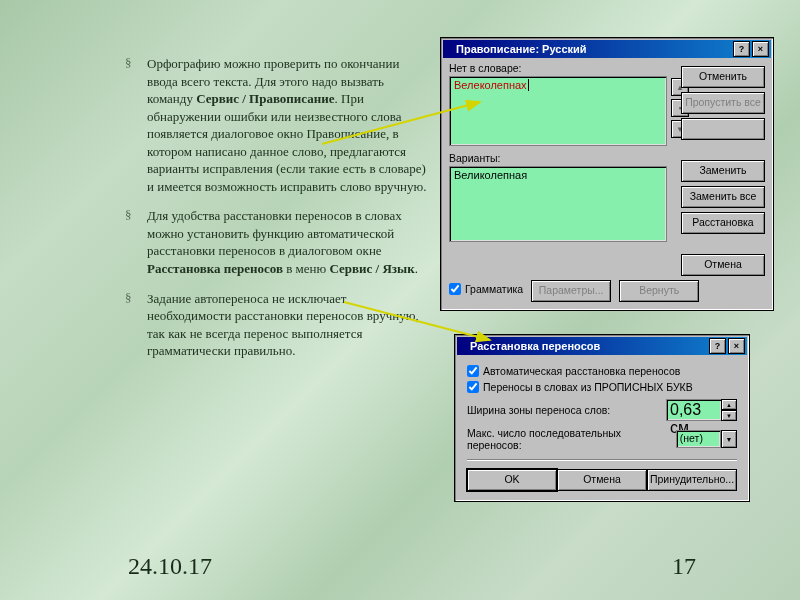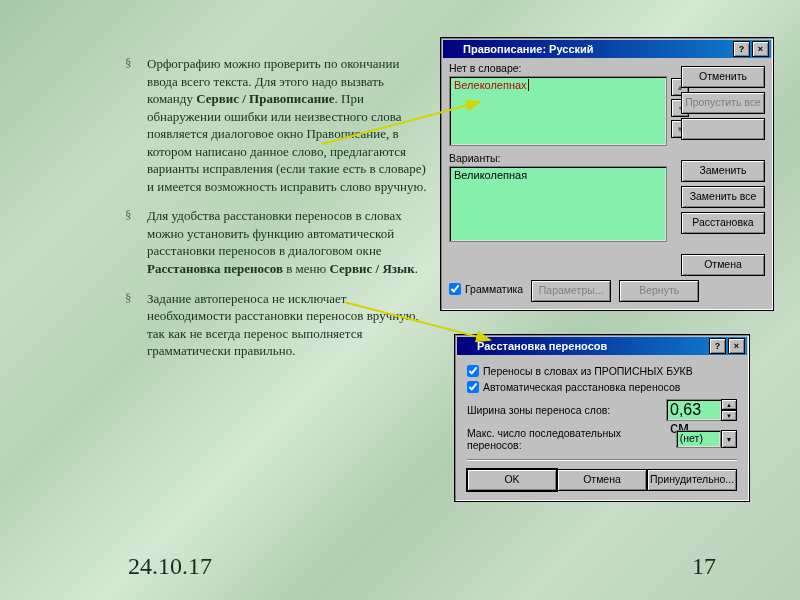--- a/index.html
+++ b/index.html
@@ -11,28 +11,28 @@
   }
   .content-area{
     position:absolute;left:125px;top:55px;width:305px;
     font-size:13px;line-height:1.35;color:#203320;
   }
   .bullet{display:flex;margin-bottom:12px;}
   .bullet-mark{width:22px;flex:none;font-size:13px;color:#5a6a5a;line-height:1.2;}
   .bullet-text{}
   .bullet-text b{font-weight:bold;}
   .footer-date{position:absolute;left:128px;bottom:20px;font-size:24px;color:#1a2a1a;}
-  .footer-page{position:absolute;right:84px;bottom:20px;font-size:24px;color:#1a2a1a;}
+  .footer-page{position:absolute;right:104px;bottom:20px;font-size:24px;color:#1a2a1a;}
 
   
   .dlg{position:absolute;background:#c0c0c0;border:1px solid #000;
        box-shadow:1px 1px 0 #808080 inset,-1px -1px 0 #fff inset;padding:2px;
        font-family:"Tahoma","MS Sans Serif",Arial,sans-serif;font-size:10.5px;}
   .titlebar{background:linear-gradient(to right,#000080,#1084d0);color:#fff;
-            font-weight:bold;display:flex;align-items:center;height:18px;padding:0 2px 0 20px;}
+            font-weight:bold;display:flex;align-items:center;height:18px;padding:0 2px 0 13px;}
   .titlebar .title-text{flex:1;font-size:11px;}
   .titlebar-btn{width:15px;height:14px;background:#c0c0c0;border:1px solid #000;
                 box-shadow:1px 1px 0 #fff inset,-1px -1px 0 #808080 inset;
                 margin-left:2px;display:flex;align-items:center;justify-content:center;
                 font-family:Arial;font-size:9px;font-weight:bold;color:#000;cursor:default;}
   .dlg-body{padding:16px;}
   .lbl{font-size:10.5px;color:#000;}
   .sunken{background:#86efac;border:1px solid #808080;
           box-shadow:1px 1px 0 #000 inset,-1px -1px 0 #dfdfdf inset;}
   .btn95{background:#c0c0c0;border:1px solid #000;
@@ -152,25 +152,25 @@
 
 <div class="dlg" id="dlg2">
   <div class="titlebar">
     <span class="title-text">Расстановка переносов</span>
     <span class="titlebar-btn">?</span>
     <span class="titlebar-btn">×</span>
   </div>
   <div class="dlg-body">
     <div class="chk-row">
       <input type="checkbox" class="chk" checked="" style="">
-      <span>Переносы в словах из ПРОПИСНЫХ БУКВ</span>
+      <span>Автоматическая расстановка переносов</span>
     </div>
     <div class="chk-row">
       <input type="checkbox" class="chk" checked="" style="">
-      <span>Автоматическая расстановка переносов</span>
+      <span>Переносы в словах из ПРОПИСНЫХ БУКВ</span>
     </div>
     <div class="field-row">
       <span class="lbl">Ширина зоны переноса слов:</span>
       <div class="spin-field">
         <div class="sunken spin-input">0,63 см</div>
         <div class="spin-btns">
           <div>▲</div>
           <div>▼</div>
         </div>
       </div>

